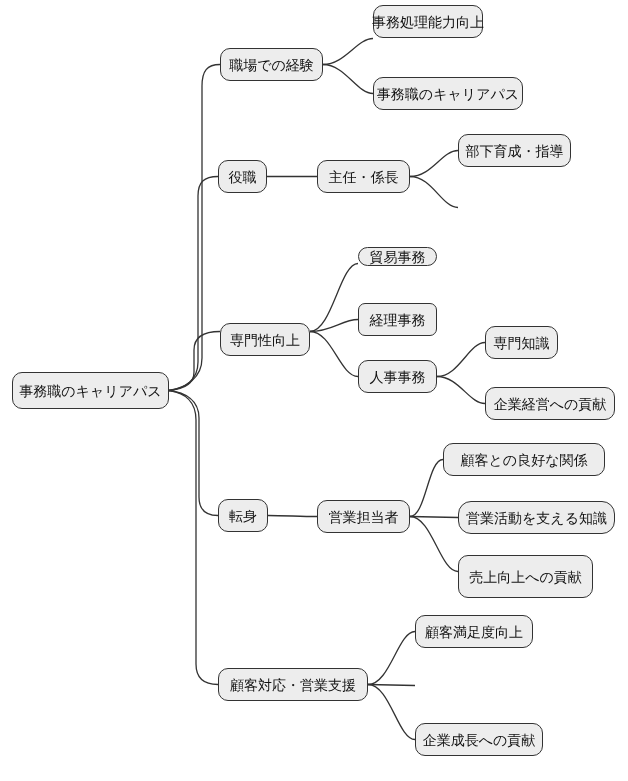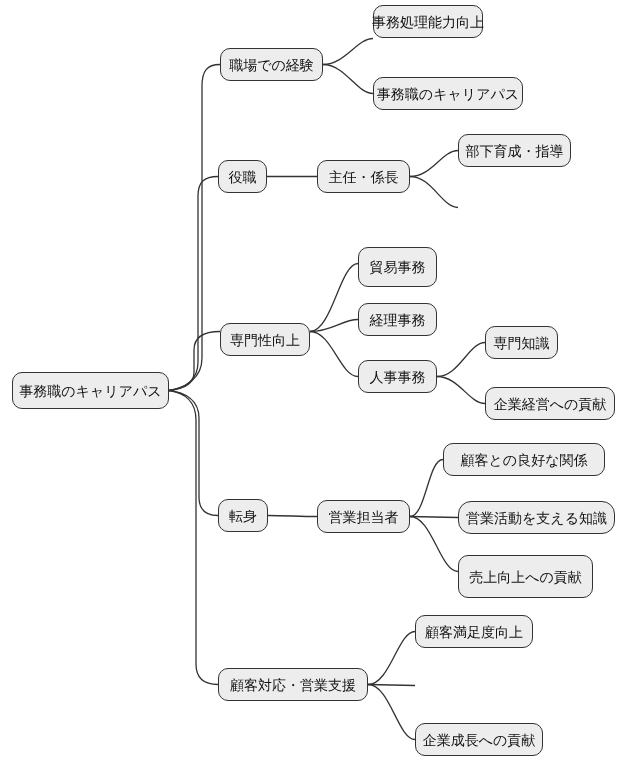--- a/index.html
+++ b/index.html
@@ -76,22 +76,22 @@
 
   <div class="node" style="left:220px; top:48px; width:103px; height:33px;">職場での経験</div>
   <div class="node" style="left:373px; top:5px; width:110px; height:33px;">事務処理能力向上</div>
   <div class="node" style="left:373px; top:77px; width:150px; height:33px;">事務職のキャリアパス</div>
 
   <div class="node" style="left:218px; top:160px; width:49px; height:33px;">役職</div>
   <div class="node" style="left:317px; top:160px; width:93px; height:33px;">主任・係長</div>
   <div class="node" style="left:458px; top:134px; width:113px; height:33px;">部下育成・指導</div>
 
   <div class="node" style="left:220px; top:315px; width:90px; height:33px;margin-top:8px;">専門性向上</div>
-  <div class="node" style="left:358px; top:247px; width:79px; height:40px;">貿易事務</div>
-  <div class="node" style="left:358px; top:303px; width:79px; height:33px;">経理事務</div>
+  <div class="node" style="left:358px; top:247px; width:79px; height:19px;">貿易事務</div>
+  <div class="node" style="left:358px; top:303px; width:79px; height:33px;border-radius:7px;">経理事務</div>
   <div class="node" style="left:358px; top:360px; width:79px; height:33px;">人事事務</div>
   <div class="node" style="left:485px; top:326px; width:73px; height:33px;">専門知識</div>
   <div class="node" style="left:485px; top:387px; width:130px; height:33px;">企業経営への貢献</div>
 
   <div class="node" style="left:218px; top:499px; width:50px; height:33px;">転身</div>
   <div class="node" style="left:317px; top:500px; width:93px; height:33px;">営業担当者</div>
   <div class="node" style="left:443px; top:443px; width:162px; height:33px;">顧客との良好な関係</div>
   <div class="node" style="left:458px; top:501px; width:157px; height:33px;border-radius:13px;">営業活動を支える知識</div>
   <div class="node" style="left:458px; top:555px; width:135px; height:43px;">売上向上への貢献</div>
 

